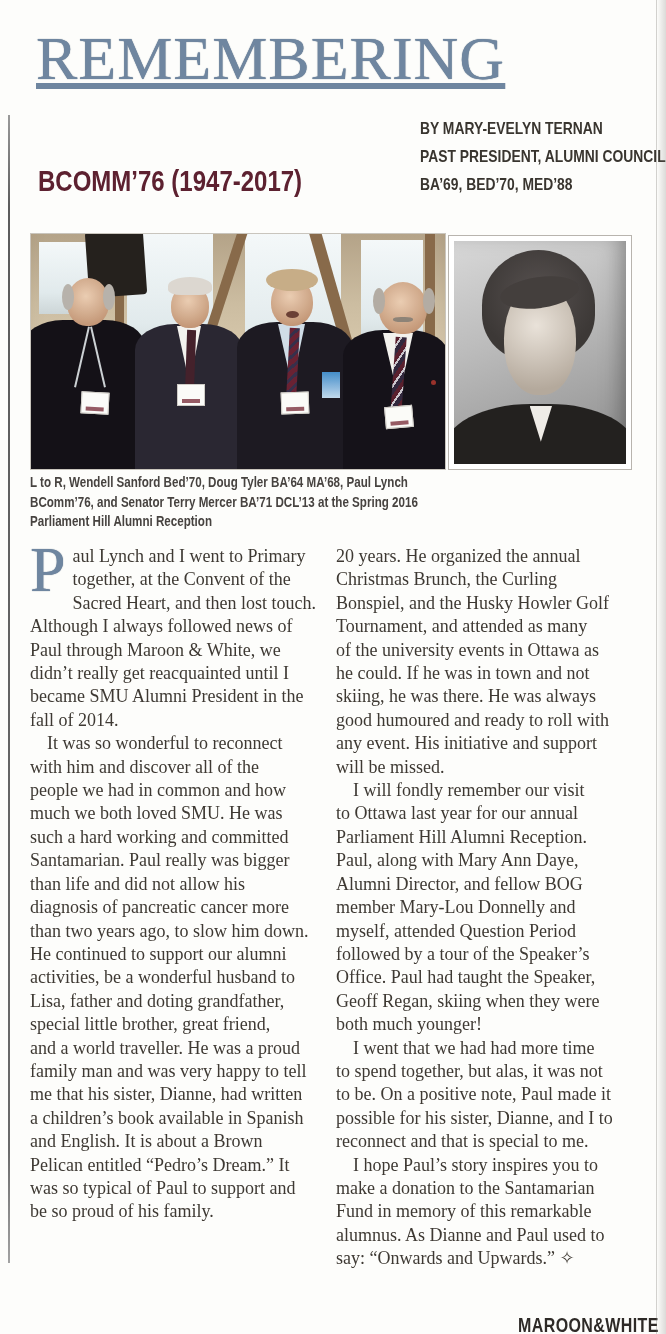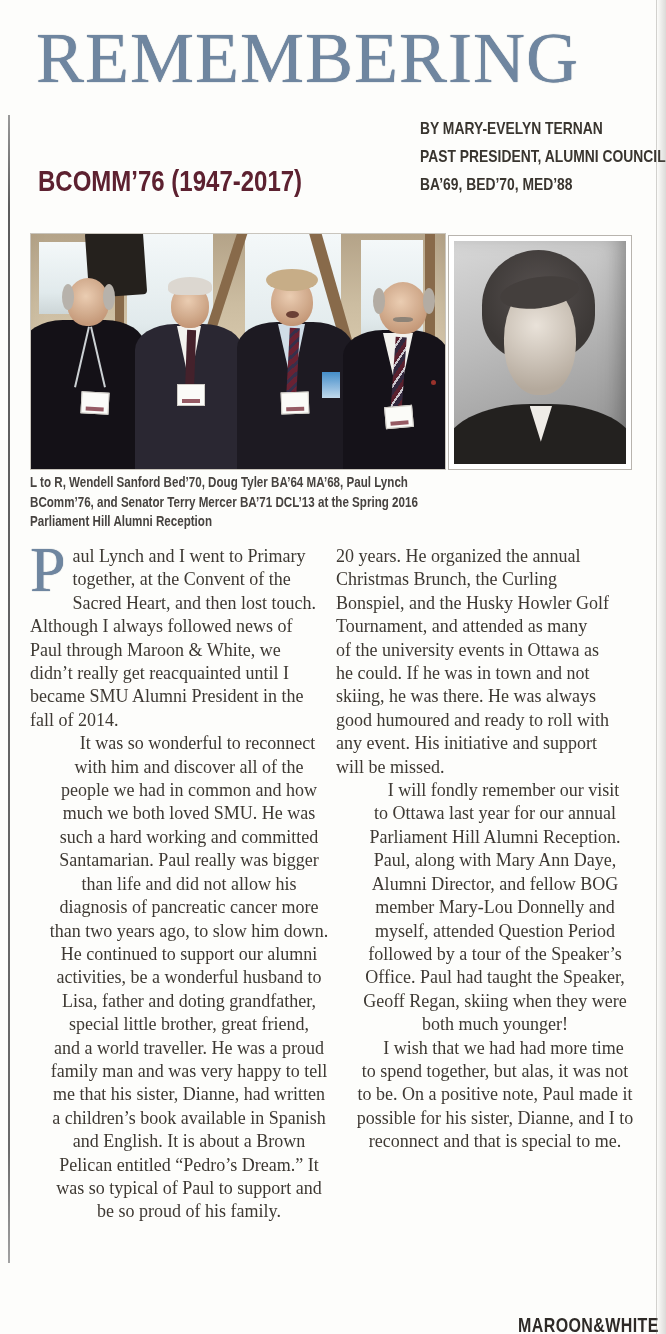--- a/index.html
+++ b/index.html
@@ -9,22 +9,22 @@
   }
   
   .left-rule { position:absolute; left:8px; top:115px; width:2px; height:1148px;
     background:linear-gradient(#9a9a9a, #5c5c5c 8%, #6a6a6a 90%, #a3a3a3); }
   .right-band { position:absolute; right:0; top:0; width:9px; height:100%;
     background:linear-gradient(to right, rgba(255,255,255,0), rgba(118,115,108,.25));
     border-left:1px solid rgba(120,117,110,.10); }
 
   
   .headline { position:absolute; left:36px; top:28px; color:#6f86a0;
-    font-size:72px; line-height:61px; letter-spacing:1px;
-    text-shadow:0 0 1px #54687d; }
+    font-size:62px; line-height:61px; letter-spacing:1px;
+    text-shadow:0 0 1px #54687d;text-decoration:underline; }
   .kicker { position:absolute; left:38px; top:164px; color:#5d2130;
     font-family:"Liberation Sans", sans-serif; font-weight:bold; font-size:30px;
     transform:scaleX(.8); transform-origin:left top; white-space:pre; }
   .byline { position:absolute; left:420px; top:114px; color:#39352f;
     font-family:"Liberation Sans", sans-serif; font-weight:bold; font-size:16.5px;
     line-height:28px; transform:scaleX(.84); transform-origin:left top; white-space:pre; }
 
   
   .photo-group { position:absolute; left:30px; top:233px; width:416px; height:237px;
     overflow:hidden; box-sizing:border-box; border:1px solid #c9c5bd;
@@ -106,21 +106,21 @@
 
   .caption { position:absolute; left:30px; top:473px; color:#474340;
     font-family:"Liberation Sans", sans-serif; font-weight:bold; font-size:14.5px;
     line-height:19.5px; transform:scaleX(.8); transform-origin:left top; white-space:pre; }
 
   
   .col { position:absolute; top:545px; font-size:18px; line-height:23.4px; color:#3e3933; }
   .col1 { left:30px; width:318px; }
   .col2 { left:336px; width:318px;font-family:Liberation Serif, serif; }
   .para { margin:0; white-space:pre; }
-  .para.indent { text-indent:17px;text-align:center; }
+  .para.indent { text-indent:17px; }
   .ptext { white-space:pre; }
   .dropcap { float:left; font-size:64px; line-height:47px; color:#6f86a0;
     margin:1px 7px 0 0; text-shadow:0 0 1px #54687d; }
 
   .footer { position:absolute; left:518px; top:1314px; color:#2e2a27;
     font-family:"Liberation Sans", sans-serif; font-weight:bold; font-size:20px;
     letter-spacing:.5px; transform:scaleX(.8); transform-origin:left top; white-space:pre; }
 </style>
 </head>
 <body>
@@ -256,23 +256,28 @@
 to Ottawa last year for our annual
 Parliament Hill Alumni Reception.
 Paul, along with Mary Ann Daye,
 Alumni Director, and fellow BOG
 member Mary-Lou Donnelly and
 myself, attended Question Period
 followed by a tour of the Speaker’s
 Office. Paul had taught the Speaker,
 Geoff Regan, skiing when they were
 both much younger!</p>
-    <p class="para indent">I wish that we had had more time
+    <p class="para indent">I went that we had had more time
 to spend together, but alas, it was not
 to be. On a positive note, Paul made it
 possible for his sister, Dianne, and I to
 reconnect and that is special to me.</p>
+    <p class="para indent">I hope Paul’s story inspires you to
+make a donation to the Santamarian
+Fund in memory of this remarkable
+alumnus. As Dianne and Paul used to
+say: “Onwards and Upwards.” ✧</p>
   </div>
 
   <div class="footer">MAROON&amp;WHITE</div>
 
   <div class="right-band"></div>
 </div>
 
 </body></html>

